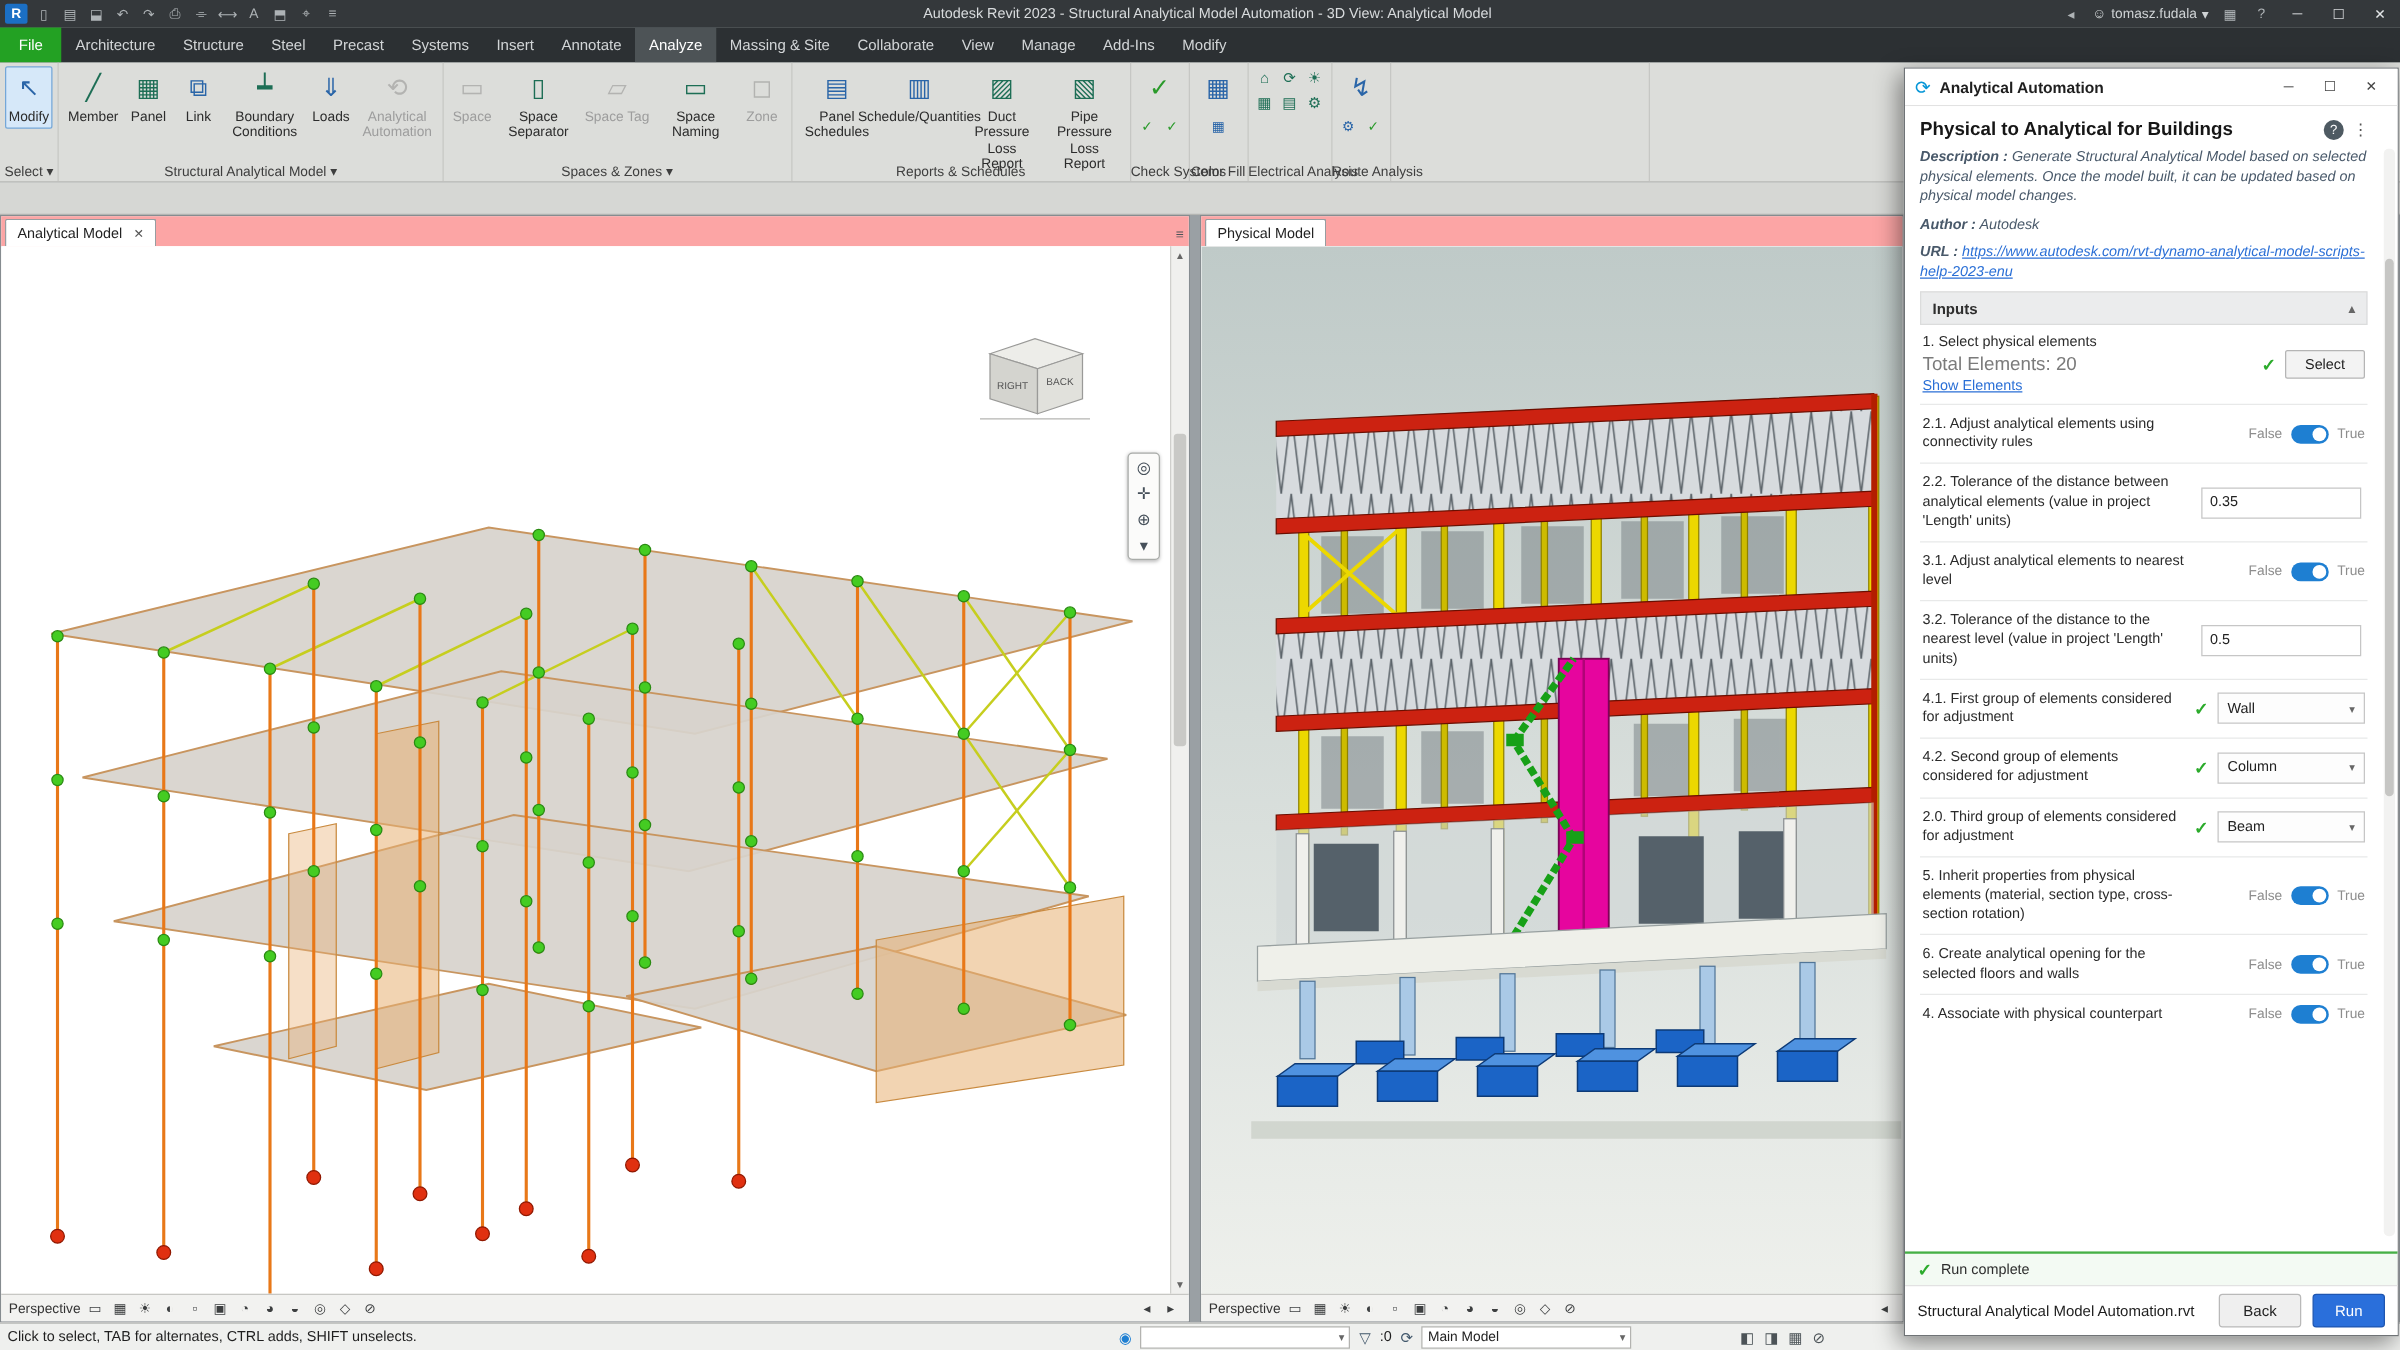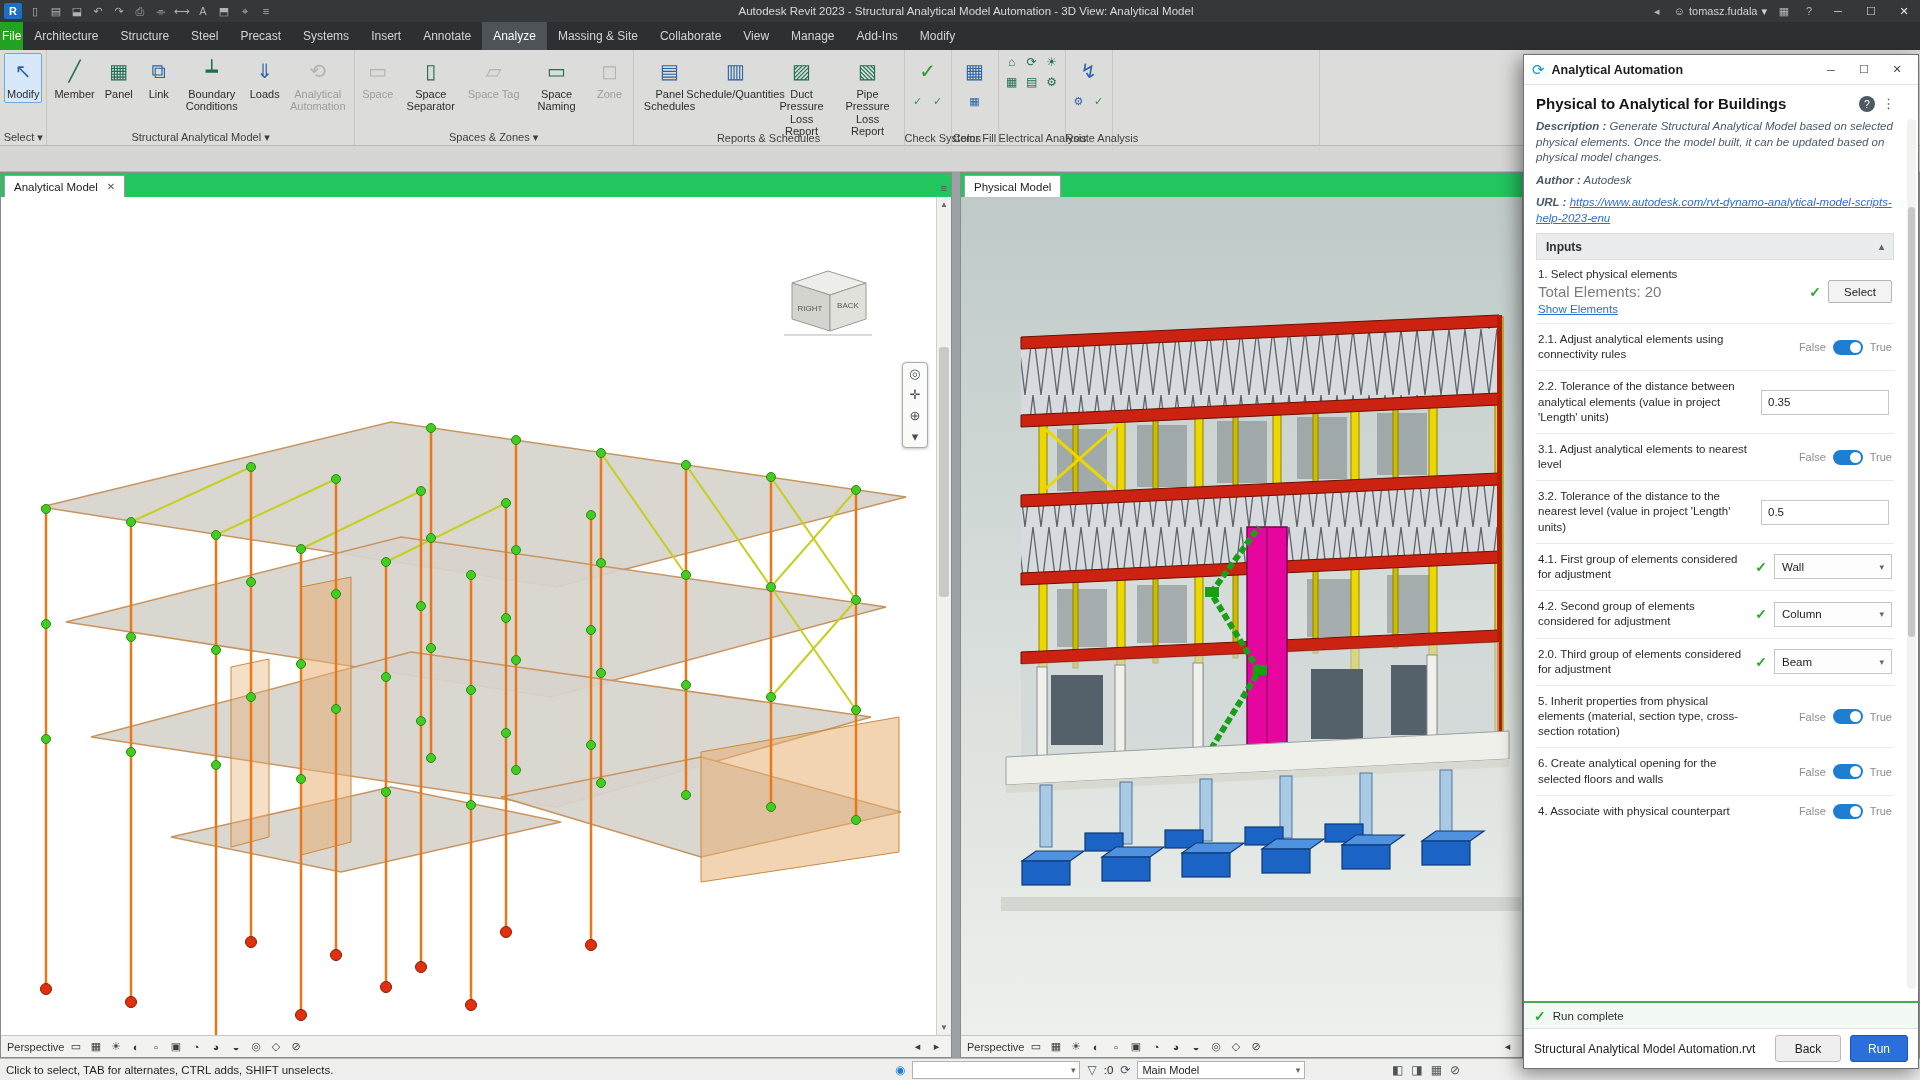--- a/index.html
+++ b/index.html
@@ -11,21 +11,21 @@
   .tb-logo{width:18px;height:16px;background:#1b6fc4;color:#fff;font-weight:bold;font-size:11px;display:flex;align-items:center;justify-content:center;border-radius:2px;}
   .tb-ic{width:16px;text-align:center;color:#aeb3b6;font-size:11px;cursor:default;}
   .tb-title{position:absolute;left:12px;right:0;text-align:center;font-size:11.5px;color:#d8dbdd;pointer-events:none;}
   .tb-right{margin-left:auto;display:flex;align-items:center;gap:9px;z-index:2;}
   .tb-user{display:flex;align-items:center;gap:4px;color:#cfd3d5;}
   .tb-win{width:24px;text-align:center;font-size:11px;color:#d4d7d9;}
   .tb-close{color:#e3e6e8;}
 
   
   .tabbar{position:absolute;left:0;top:22px;right:0;height:28px;background:#2c3033;display:flex;align-items:stretch;color:#d2d5d7;font-size:12px;}
-  .file-tab{background:#23a123;color:#fff;padding:0 2px;display:flex;align-items:center;}
+  .file-tab{background:#23a123;color:#fff;padding:0 15px;display:flex;align-items:center;}
   .rtab{padding:0 11px;display:flex;align-items:center;cursor:default;}
   .rtab.active{background:#4d5356;color:#ffffff;}
 
   
   .ribbon{position:absolute;left:0;top:50px;right:0;height:96px;background:#dcddda;border-bottom:1px solid #b7b8b5;display:flex;align-items:stretch;overflow:hidden;}
   .rgroup{position:relative;display:flex;flex-direction:column;border-right:1px solid #c6c7c4;padding:3px 4px 16px 4px;}
   .rbtns{flex:1;display:flex;align-items:flex-start;gap:2px;}
   .rgl{position:absolute;bottom:1px;left:0;right:0;text-align:center;font-size:11px;color:#3e3e3e;white-space:nowrap;}
   .rbtn{display:flex;flex-direction:column;align-items:center;gap:2px;padding:3px 3px;border-radius:2px;color:#2c2c2c;font-size:11px;line-height:1.12;text-align:center;max-width:64px;min-width:38px;}
   .rbtn .ricon{font-size:20px;height:30px;display:flex;align-items:center;justify-content:center;color:#1d6e55;}
@@ -38,21 +38,21 @@
   .minic.green{color:#2a9a2a;}
   .egrid{display:grid;grid-template-columns:repeat(3,18px);grid-auto-rows:18px;gap:2px;align-items:center;justify-items:center;color:#1d6e55;font-size:12px;}
 
   
   .optbar{position:absolute;left:0;top:146px;right:0;height:26px;background:#d6d7d4;border-bottom:1px solid #b4b5b2;}
 
   
   .viewport{position:absolute;top:172px;bottom:22px;background:#fff;border:1px solid #868c90;}
   .vleft{left:0;width:952px;}
   .vright{left:960px;width:563px;}
-  .vtabs{height:24px;background:#22c55e;display:flex;align-items:flex-end;padding:0 0 0 3px;gap:2px;}
+  .vtabs{height:24px;background:#fca5a5;display:flex;align-items:flex-end;padding:0 0 0 3px;gap:2px;}
   .vtab{background:#fff;height:22px;display:flex;align-items:center;gap:9px;padding:0 9px;font-size:11.5px;color:#222;border:1px solid #979da1;border-bottom:none;border-radius:2px 2px 0 0;}
   .vtab .x{color:#555;font-size:10px;}
   .vtab-opts{margin-left:auto;margin-bottom:3px;margin-right:4px;color:#4c5357;font-size:11px;}
   .vcanvas{position:absolute;top:24px;left:0;right:0;bottom:22px;background:#fff;overflow:hidden;}
   .vleft .vcanvas{right:15px;}
   .vbar{position:absolute;bottom:0;height:22px;left:0;right:0;background:#f2f2f0;border-top:1px solid #c7c7c4;display:flex;align-items:center;font-size:11px;gap:3px;padding:0 6px;color:#333;}
   .vic{width:17px;height:16px;display:flex;align-items:center;justify-content:center;font-size:11px;color:#3d3f40;}
   .vbar-right{margin-left:auto;display:flex;gap:2px;}
 
   

